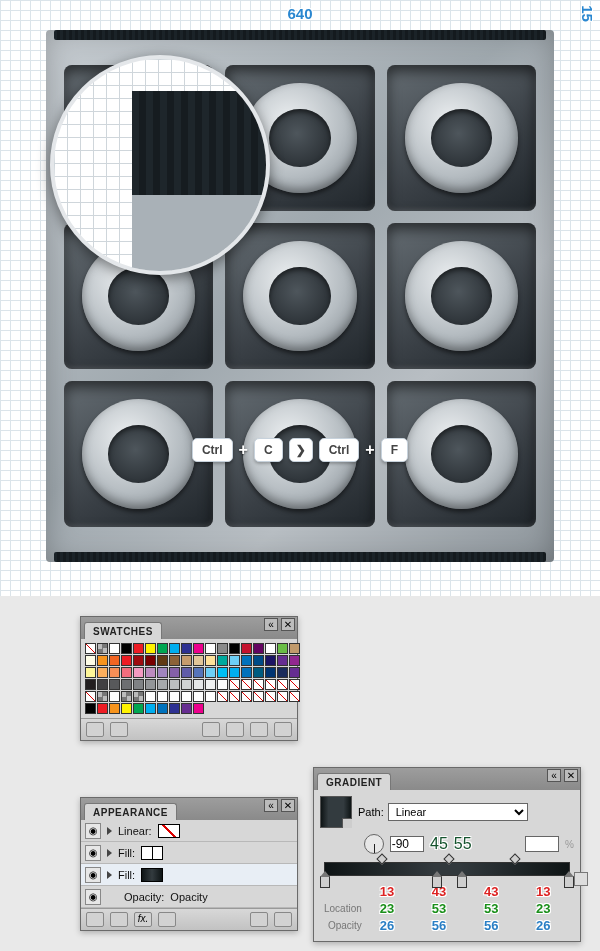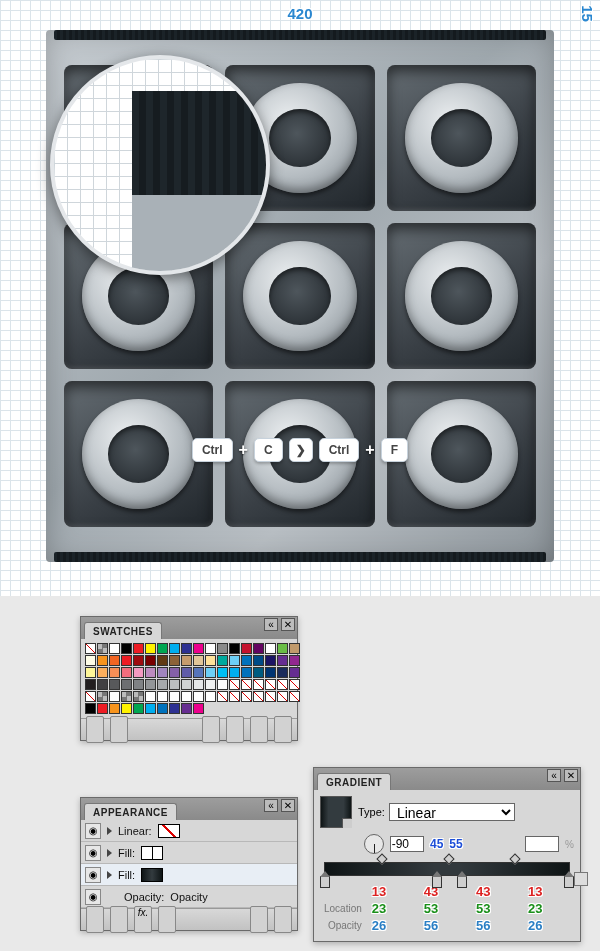--- a/index.html
+++ b/index.html
@@ -185,21 +185,21 @@
     cursor:pointer;
   }
   .panel-footer {
     height:22px;
     background:linear-gradient(#d8d8d8,#c2c2c2);
     border-top:1px solid #999;
     display:flex; align-items:center;
     gap:6px; padding:0 5px;
   }
   .footer-ico {
-    width:18px; height:27px;
+    width:18px; height:15px;
     background:#d2d2d2;
     border:1px solid #888;
     border-radius:2px;
   }
   .footer-sep { flex:1; }
 
   
   #swatches-panel { left:80px; top:20px; width:218px; }
   .swatch-grid {
     display:grid;
@@ -237,49 +237,49 @@
   .grad-top { display:flex; align-items:center; gap:6px; margin-bottom:6px; }
   .grad-swatch {
     width:32px; height:32px; border:1px solid #555;
     background: linear-gradient(90deg,#0e1415,#333b3f 25%,#333b3f 75%,#0e1415);
     position:relative;
   }
   .grad-swatch::after{ content:""; position:absolute; right:-1px; bottom:-1px; width:9px; height:9px; background:#cdcdcd; border-left:1px solid #555; border-top:1px solid #555; }
   .grad-swatch .tri-dn { position:absolute; right:0; bottom:0; width:0;height:0;border-left:4px solid transparent;border-right:4px solid transparent;border-top:5px solid #333; }
   .grad-type { display:flex; align-items:center; gap:4px; }
   .grad-type-label { font-size:11px; }
-  .grad-type-select { width:126px; height:18px; border:1px solid #666; background:#fff; font-size:14px; padding:0 3px;}
+  .grad-type-select { width:140px; height:18px; border:1px solid #666; background:#fff; font-size:11px; padding:0 3px;}
   .angle-row { display:flex; align-items:center; gap:6px; font-size:10px; margin-bottom:6px; }
   .angle-dial { width:20px; height:20px; border:1px solid #666; border-radius:50%; background:#e7e7e7; position:relative;}
   .angle-dial::after{content:"";position:absolute;left:50%;top:50%;width:1px;height:9px;background:#222;transform-origin:top;transform:rotate(0deg);}
   .small-input { width:34px; height:16px; border:1px solid #666; background:#fff; font-size:12px; text-align:right; padding-right:14px; }
-  .ghost { color:#1d4ed8; font-size:12px; font-weight:bold; text-shadow:1px 1px 0 #fff,-1px -1px 0 #fff,1px -1px 0 #fff,-1px 1px 0 #fff; }
+  .ghost { color:#14532d; font-size:16px; font-weight:normal; text-shadow:1px 1px 0 #fff,-1px -1px 0 #fff,1px -1px 0 #fff,-1px 1px 0 #fff; }
   .grad-ramp-wrap { position:relative; margin:8px 4px 6px; }
   .grad-ramp {
     height:14px;
     border:1px solid #333;
     background: linear-gradient(90deg,#0e1415 0%,#32393d 45%,#32393d 55%,#0e1415 100%);
   }
   .grad-dmd { position:absolute; top:-7px; width:8px; height:8px; background:#cfcfcf; border:1px solid #333; transform:rotate(45deg);}
   .grad-stop { position:absolute; top:14px; width:10px; height:12px; background:#cfcfcf; border:1px solid #333;}
   .grad-stop::before{content:"";position:absolute;left:-1px;top:-6px;width:0;height:0;border-left:5px solid transparent;border-right:5px solid transparent;border-bottom:6px solid #777;}
   .grad-stop-del { position:absolute; right:-18px; top:10px; width:14px; height:14px; border:1px solid #777; background:#ddd;}
 
   .grad-matrix { display:grid; grid-template-columns:auto repeat(4,1fr); gap:2px 10px; padding:2px 4px; font-size:13px; font-weight:bold; align-items:center;}
   .gm-label { font-size:10px; font-weight:normal; color:#777; text-align:right;}
   .red{color:#d22;} .green{color:#1a8f1a;} .blue{color:#2a7fc5;}
-  .outl { text-shadow:-1px -1px 0 #fff,1px -1px 0 #fff,-1px 1px 0 #fff,1px 1px 0 #fff; }
+  .outl { text-shadow:-1px -1px 0 #fff,1px -1px 0 #fff,-1px 1px 0 #fff,1px 1px 0 #fff;margin-left:8px; }
   .gm-pct { font-size:10px; color:#999; font-weight:normal;}
 
 </style>
 </head>
 <body>
 
 <div class="canvas-grid">
-  <span class="ruler-num">420</span>
+  <span class="ruler-num">640</span>
   <span class="ruler-side">15</span>
 
   <div class="metal-plate">
     <div class="dark-strip top"></div>
     <div class="dark-strip bot"></div>
 
     <div class="plate-grid">
       <div class="socket">
           <div class="ring"></div>
         </div>
@@ -504,21 +504,21 @@
         <span class="mini-ico">«</span>
         <span class="mini-ico">✕</span>
       </div>
     </div>
     <div class="grad-body">
       <div class="grad-top">
         <div class="grad-swatch">
             <span class="tri-dn"></span>
           </div>
         <div class="grad-type">
-          <span class="grad-type-label">Type:</span>
+          <span class="grad-type-label">Path:</span>
           <select class="grad-type-select">
             <option>Linear</option>
           </select>
         </div>
       </div>
       <div class="angle-row">
         <span style="width:38px"></span>
         <span class="angle-dial"></span>
         <input class="small-input" value="-90" style="">
         <span class="ghost">45</span>

